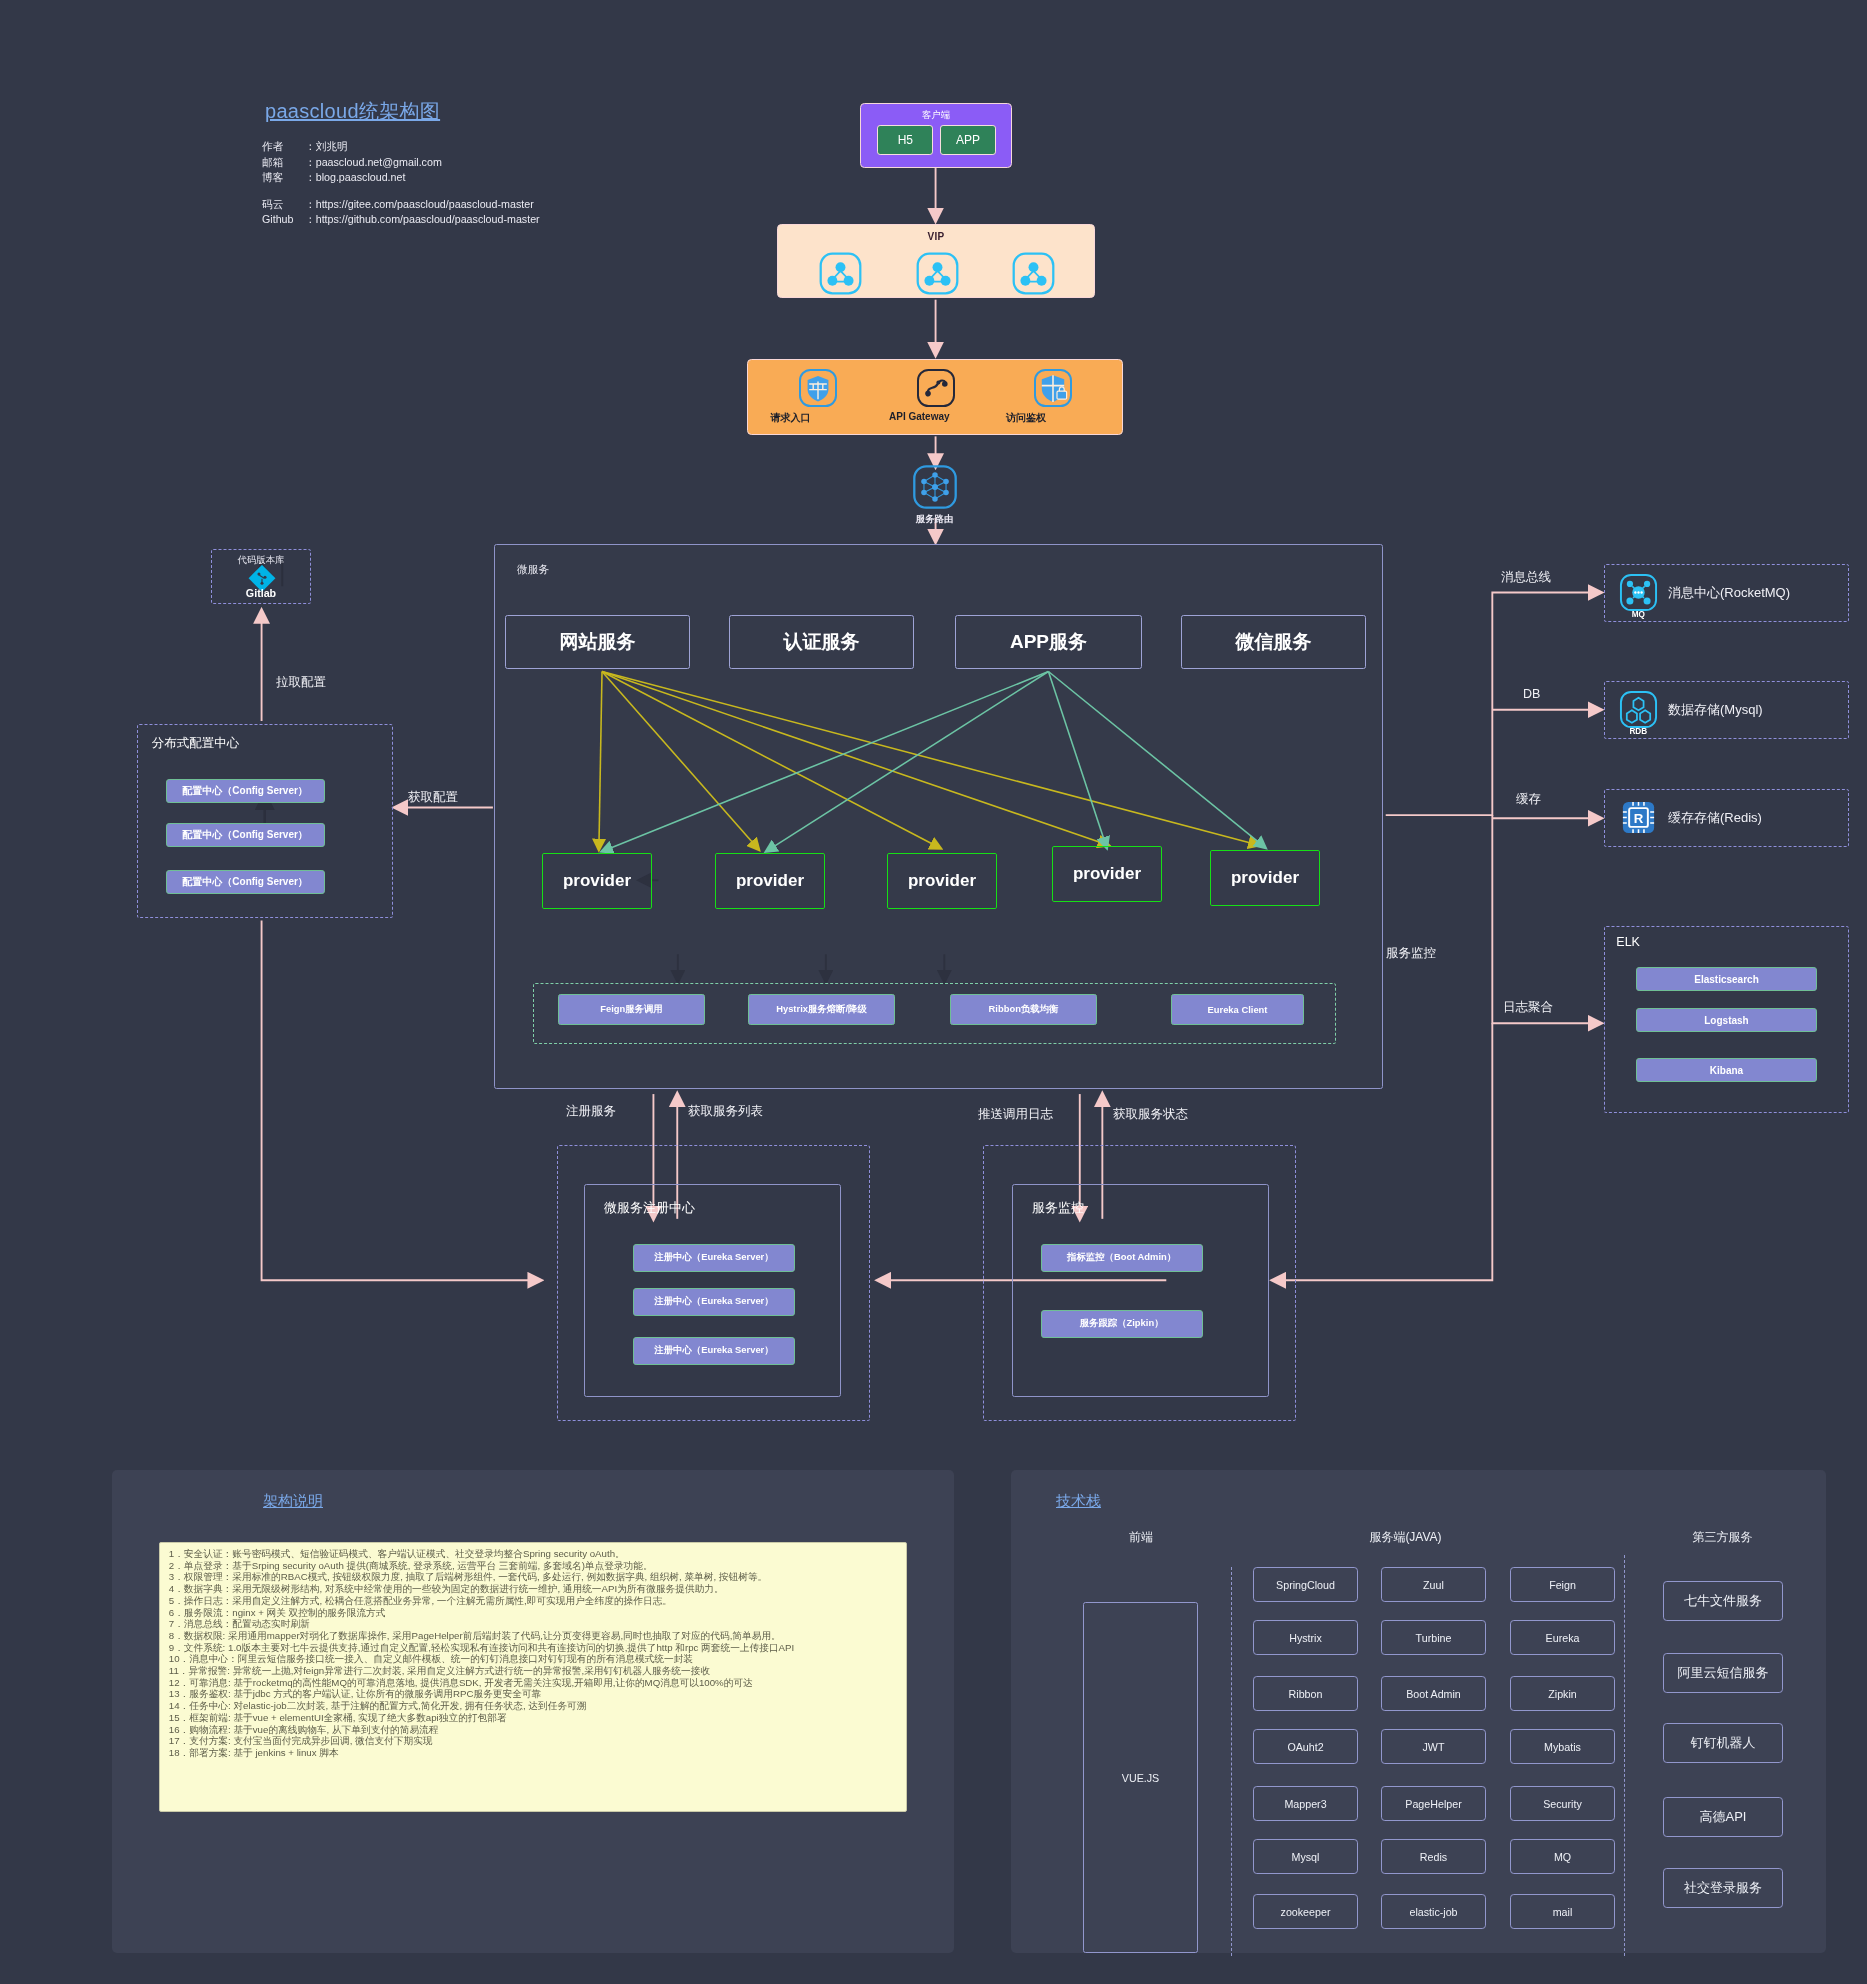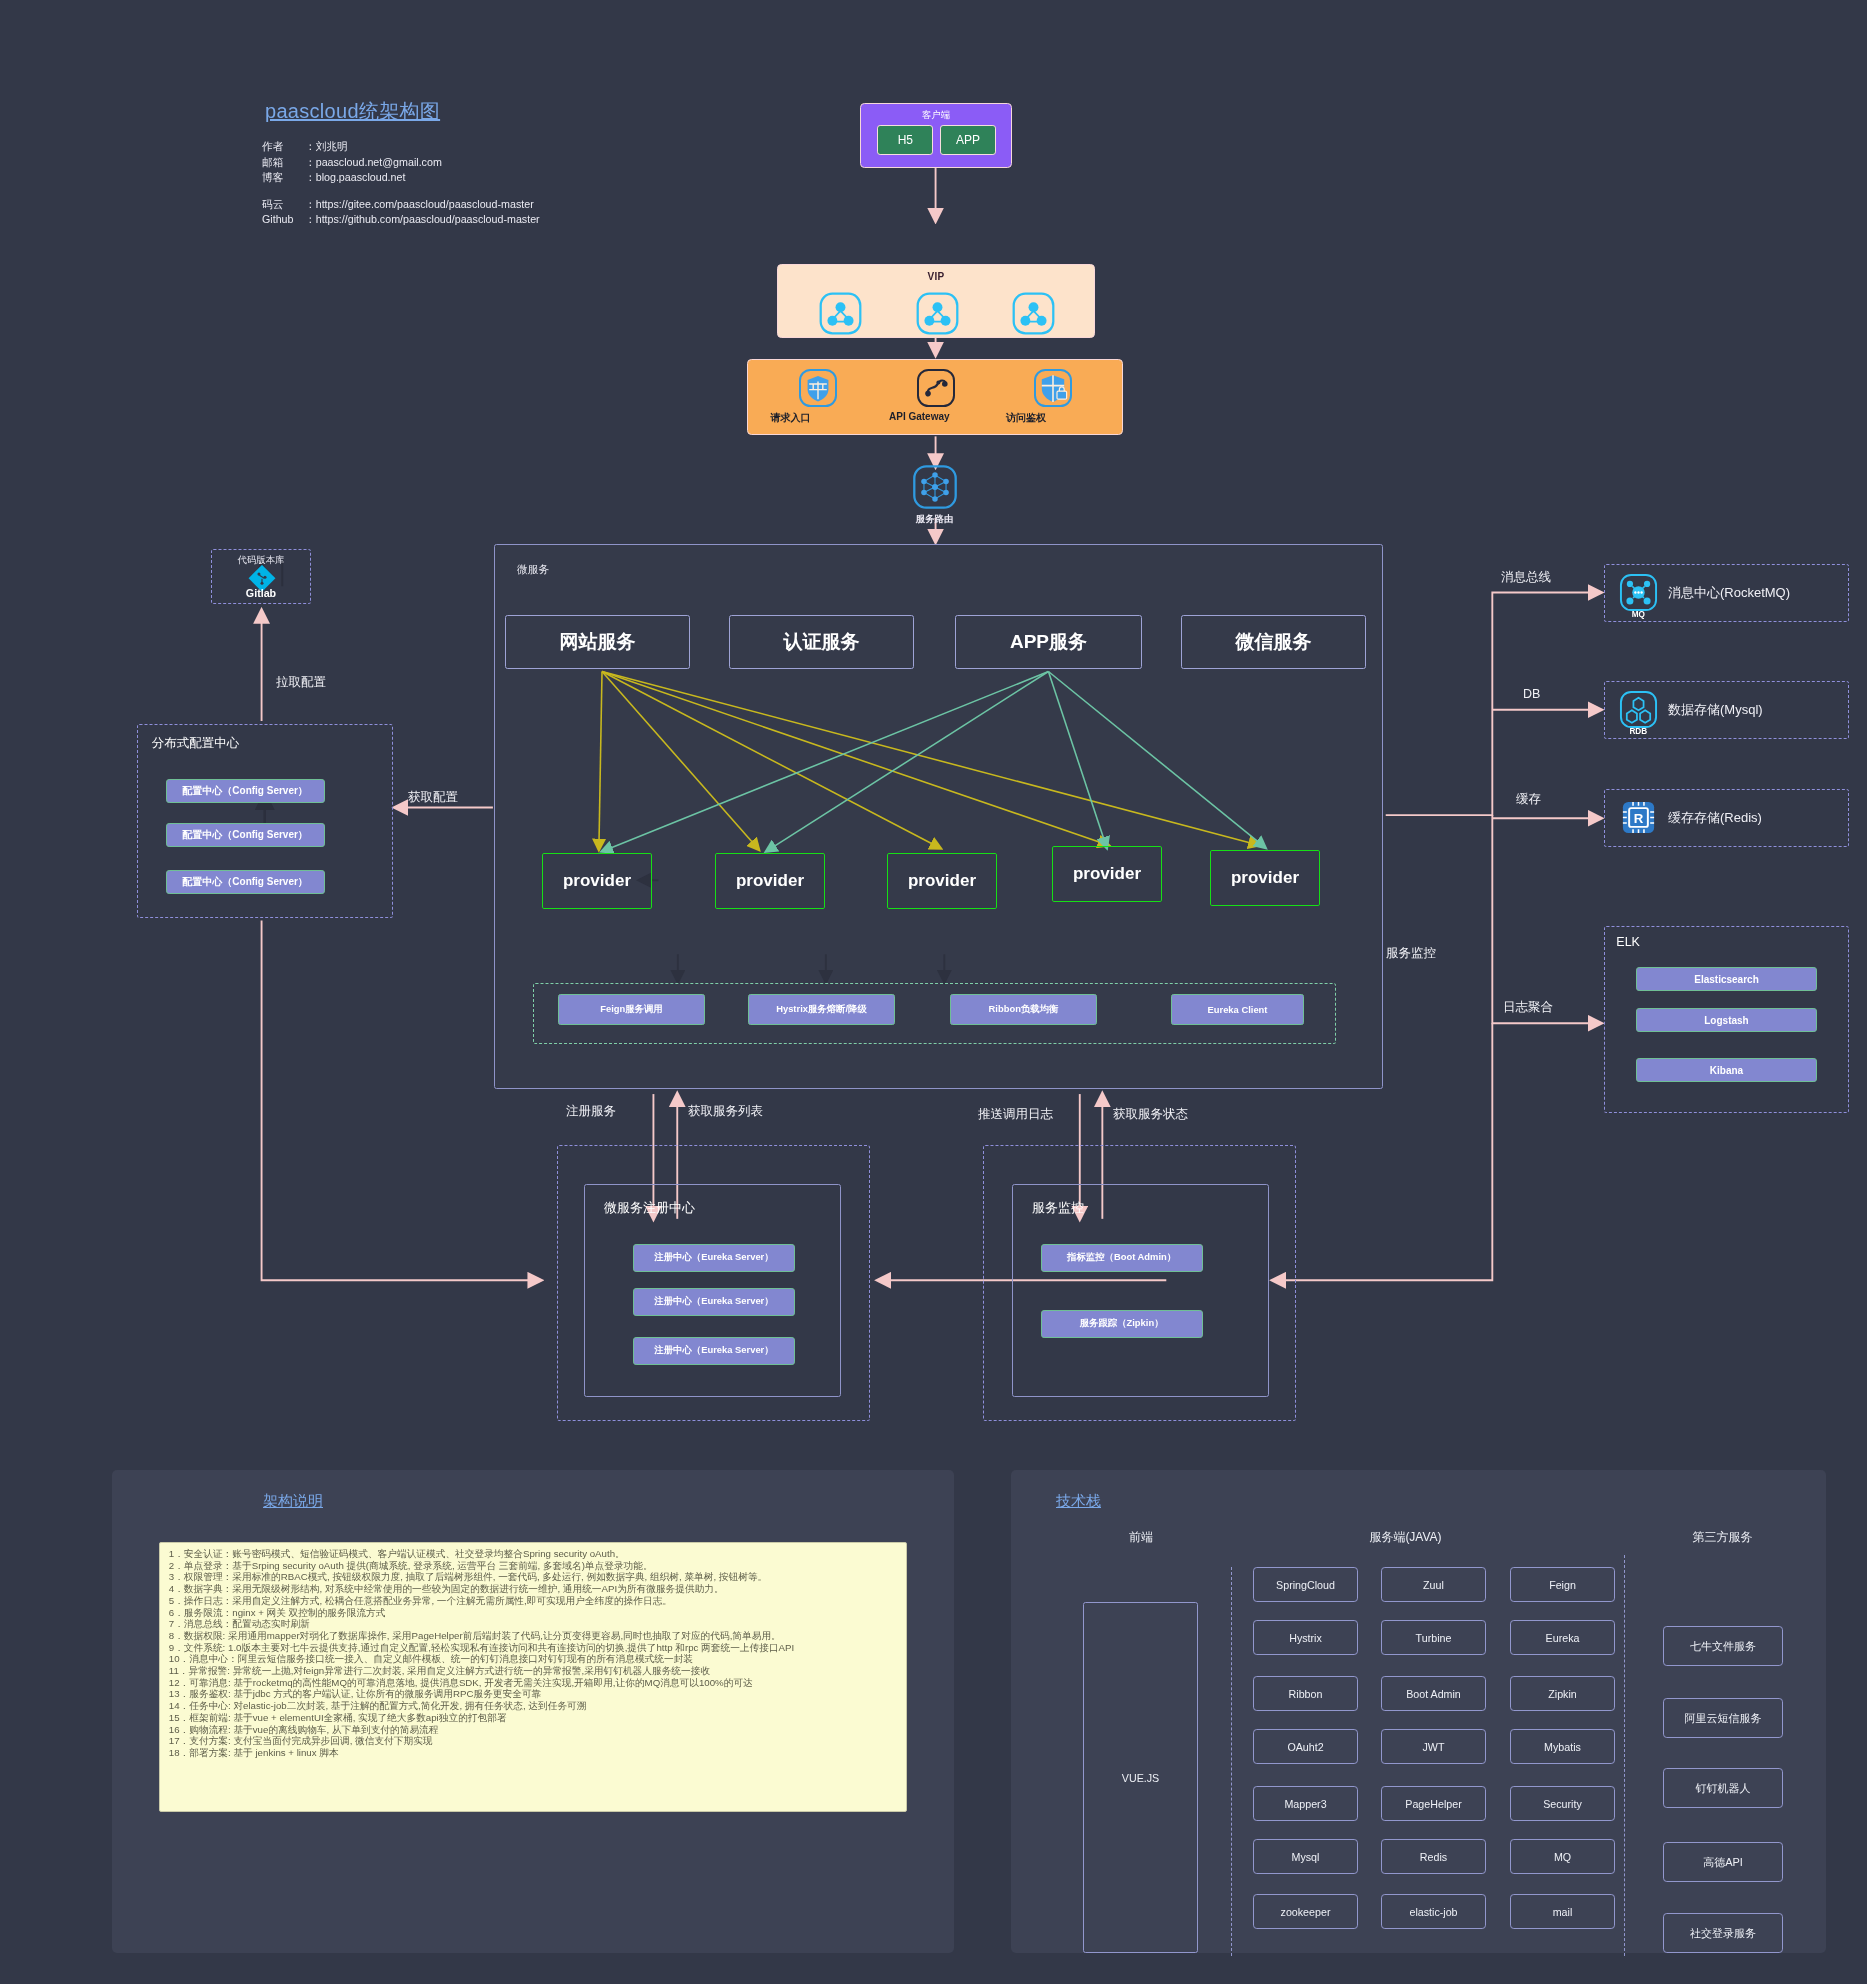--- a/index.html
+++ b/index.html
@@ -25,21 +25,21 @@
   
   .client-box{ left:860px; top:103px; width:152px; height:65px; background:#8b5cf6;
       border:1.3px solid #f6d8d8; border-radius:4.4px; }
   .client-title{ position:absolute; top:5px; left:0; right:0; text-align:center;
       font-size:9.4px; color:#ffffff; }
   .client-chip{ position:absolute; top:21px; width:56px; height:30px; background:#2f8259;
       border:0.9px solid #f7dede; border-radius:3.1px; color:#fff; font-size:12px; }
   .chip-h5{ left:16.3px; } .chip-app{ left:79px; }
 
   .vip-box{ left:777px; top:224px; width:318px; height:74px; background:#fde3cb;
-      border:1.3px solid #f9d7d7; border-radius:4.4px;margin-top:40px; }
+      border:1.3px solid #f9d7d7; border-radius:4.4px; }
   .vip-title{ position:absolute; top:5.6px; left:0; right:0; text-align:center;
       font-size:10px; font-weight:bold; color:#3a2030; letter-spacing:0.3px;}
   .vip-icon{ position:absolute; top:26px; width:45px; height:45px; }
 
   .gw-box{ left:747px; top:359px; width:376px; height:76px; background:#f9ab55;
       border:1.3px solid #f8d7d7; border-radius:4.4px; }
   .gw-item{ position:absolute; top:7.5px; width:94px; }
   .gw-ico{ width:40px;height:40px;margin:0 auto; }
   .gw-lab{ margin-top:3.8px; font-size:10px; font-weight:bold; color:#1c1f2b; }
 
@@ -113,21 +113,21 @@
   .note-line{ font-size:9.7px; line-height:11.7px; color:#5d5d49; white-space:nowrap;
       font-family:"Liberation Sans","DejaVu Sans",sans-serif; }
 
   .stack-col-title{ position:absolute; font-size:12px; color:#eef0f6; text-align:center; }
   .vue-box{ position:absolute; left:1083px; top:1602px; width:115px; height:351px;
       border:0.9px solid #9297cd; border-radius:2.5px; color:#eef0f6; font-size:10.7px; }
   .vdash{ position:absolute; border-left:1.3px dashed #9297cd; }
   .tchip{ position:absolute; width:105px; height:35px; border:0.9px solid #9297cd;
       border-radius:3.8px; color:#eef0f6; font-size:10.7px; background:transparent; }
   .tpchip{ position:absolute; left:1663px; width:120px; height:40px; border:0.9px solid #9297cd;
-      border-radius:3.8px; color:#eef0f6; font-size:11px; background:transparent;margin-top:45px; }
+      border-radius:3.8px; color:#eef0f6; font-size:13px; background:transparent; }
 
   svg.ov{ position:absolute; left:0; top:0; width:1868px; height:1985px; pointer-events:none; }
 </style>
 </head>
 <body>
 
 <div class="abs" id="doc-title">paascloud统架构图</div>
 
 <div class="abs" id="meta">
   <div class="row">

